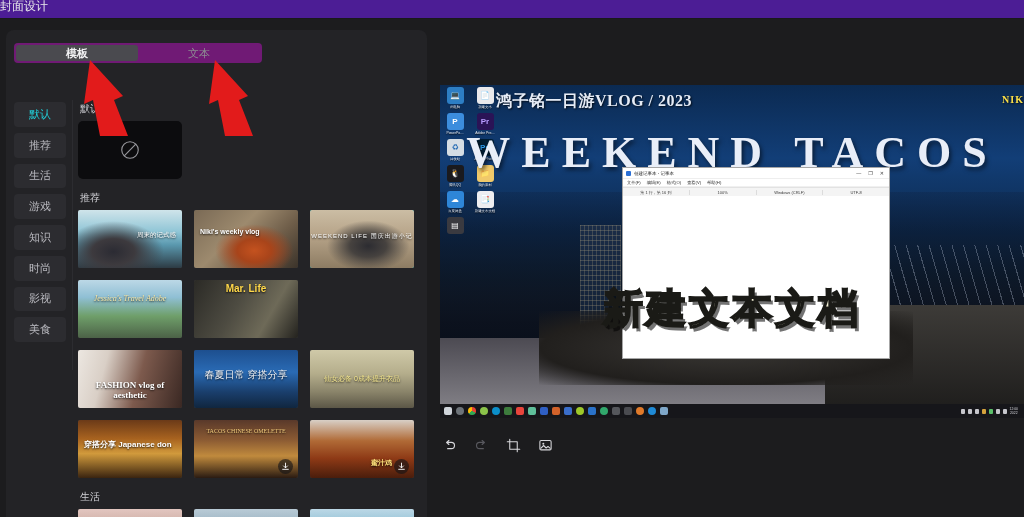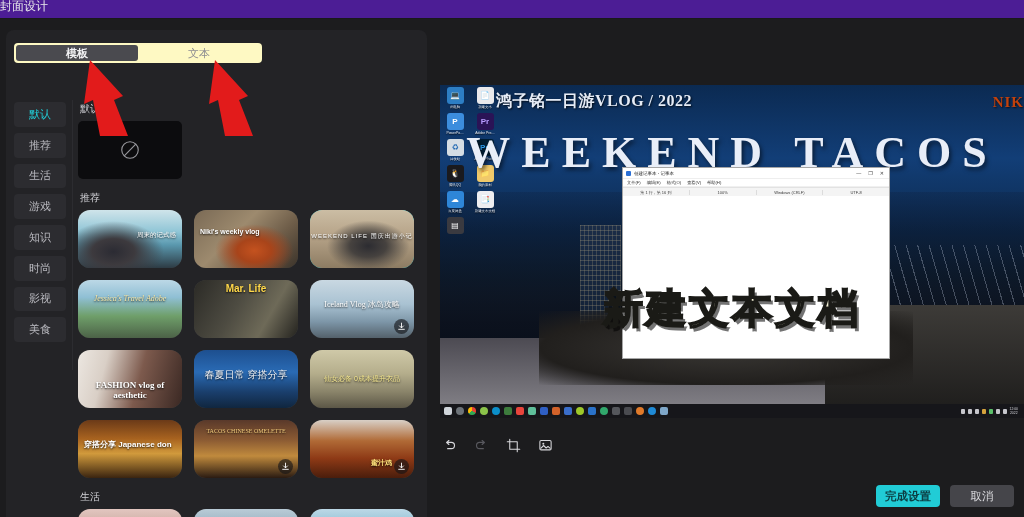--- a/index.html
+++ b/index.html
@@ -31,21 +31,21 @@
   .left-panel {
     position: absolute; left: 6px; top: 30px;
     width: 421px; height: 487px;
     background: #232326;
     border-radius: 8px 8px 0 0;
   }
 
   .tabs {
     position: absolute; left: 8px; top: 13px;
     width: 248px; height: 20px;
-    background: #fef9c3;
+    background: #701a75;
     border-radius: 4px;
     display: flex; align-items: center;
     padding: 2px;
   }
   .tab {
     flex: 1; height: 100%;
     display: flex; align-items: center; justify-content: center;
     font-size: 11px; border-radius: 3px;
     color: #8c8c92; cursor: pointer; user-select: none;
   }
@@ -80,21 +80,21 @@
     font-size: 10px; color: #cfcfd4;
     margin: 0 0 5px 2px;
   }
   .group-title.spaced { margin-top: 12px; }
   .grid-row {
     display: flex; gap: 12px; margin-bottom: 12px;
   }
   .thumb {
     position: relative;
     width: 104px; height: 58px;
-    border-radius: 12px; overflow: hidden;
+    border-radius: 2px; overflow: hidden;
     cursor: pointer; background: #404040;
     flex-shrink: 0;
   }
   .thumb.selected { outline: 2px solid #21ccd6; outline-offset: -2px; }
   .thumb-img { position: absolute; inset: 0; }
   .thumb-label {
     position: absolute; left: 0; right: 0;
     text-align: center;
     font-size: 8px; line-height: 10px;
     color: #fff; text-shadow: 0 1px 2px rgba(0,0,0,.85);
@@ -187,22 +187,22 @@
   .ov-top {
     position:absolute; left:56px; top:6px;
     font-family: "Liberation Serif", serif;
     font-size: 16px; font-weight: bold; letter-spacing:.5px;
     color:#e6ecf6; text-shadow: 1px 1px 2px rgba(0,0,0,.75);
     white-space: nowrap;
   }
   .ov-nik {
     position:absolute; right:0px; top:9px;
     font-family: "Liberation Serif", serif;
-    font-size:15px; font-weight:bold; letter-spacing:1px;
-    color:#c2410c; text-shadow:1px 1px 2px rgba(0,0,0,.7);
+    font-size:10px; font-weight:bold; letter-spacing:1px;
+    color:#fde047; text-shadow:1px 1px 2px rgba(0,0,0,.7);
     white-space:nowrap;
   }
   .ov-weekend {
     position:absolute; left:0; right:0; top:42px; text-align:center;
     font-family:"Liberation Serif", serif;
     font-size:44px; font-weight:bold; letter-spacing:11px;
     color:#e9eef8;
     text-shadow: 2px 3px 4px rgba(0,0,0,.55);
     white-space:nowrap;
   }
@@ -356,29 +356,20 @@
       </div>
 
       <div class="grid-row">
         <div class="thumb">
           <div class="thumb-img" style="background:linear-gradient(to bottom,#bcd8e6 0%,#8fbfd4 30%,#6f9f6a 62%,#4c6247 100%);"></div>
           <div class="thumb-label" style="top:14px;font-size:8px;font-style:italic;color:#f6e7a8;font-family:'Liberation Serif',serif;">Jessica's Travel Adobe</div>
         </div>
         <div class="thumb">
           <div class="thumb-img" style="background:linear-gradient(120deg,#2b2a26 0%,#4e4c42 42%,#6e6a58 70%,#23221e 100%);"></div>
           <div class="thumb-label" style="top:4px;font-size:10px;font-weight:bold;color:#ffd84a;">Mar. Life</div>
-        </div>
-        <div class="thumb">
-          <div class="thumb-img" style="background:linear-gradient(to bottom,#c9d8e2 0%,#a9c2d2 42%,#7d96a8 72%,#54616b 100%);"></div>
-          <div class="thumb-label" style="top:20px;font-size:8px;font-family:'Liberation Serif',serif;">Iceland Vlog 冰岛攻略</div>
-          <div class="dl-badge">
-            <svg viewBox="0 0 16 16">
-              <path d="M8 2v8M4.5 7l3.5 3.5L11.5 7M3 13h10" fill="none" stroke="#fff" stroke-width="1.6" stroke-linecap="round" stroke-linejoin="round"></path>
-            </svg>
-          </div>
         </div>
       </div>
 
       <div class="grid-row">
         <div class="thumb">
           <div class="thumb-img" style="background:linear-gradient(105deg,#ece7e1 0%,#d9cfc6 26%,#7d5a4d 58%,#3a2823 100%);"></div>
           <div class="thumb-label" style="top:30px;font-size:9px;font-weight:bold;color:#fff;font-family:'Liberation Serif',serif;">FASHION vlog of aesthetic</div>
         </div>
         <div class="thumb">
           <div class="thumb-img" style="background:linear-gradient(to bottom,#1d4f8f 0%,#2a6bb5 38%,#1a3f6d 72%,#10263f 100%);"></div>
@@ -503,21 +494,21 @@
         </div>
       </div>
       <div class="icon-row">
         <div class="dicon">
           <div class="glyph" style="background:#3a3a40;">▤</div>
           <span class="cap"></span>
         </div>
       </div>
     </div>
 
-    <div class="ov-top">鸿子铭一日游VLOG / 2022</div>
+    <div class="ov-top">鸿子铭一日游VLOG / 2023</div>
     <div class="ov-nik">NIK</div>
     <div class="ov-weekend">WEEKEND TACOS</div>
 
     <div class="npwin">
       <div class="np-title">
         <div class="np-dot"></div>
         <span>创建记事本 - 记事本</span>
         <div class="np-ctrls">
           <span>—</span>
           <span>❐</span>
@@ -594,24 +585,20 @@
     </div>
     <div class="tb-btn">
       <svg viewBox="0 0 24 24">
         <rect x="3" y="4" width="18" height="15" rx="2" fill="none" stroke="#d6d6da" stroke-width="1.7"></rect>
         <circle cx="8.5" cy="9" r="1.6" fill="#d6d6da"></circle>
         <path d="M4 17l5-5 4 4 3-2.5 4 3.5" fill="none" stroke="#d6d6da" stroke-width="1.7" stroke-linejoin="round"></path>
       </svg>
     </div>
   </div>
 
-  <div class="footer">
-    <div class="btn btn-primary">完成设置</div>
-    <div class="btn btn-secondary">取消</div>
-  </div>
 
   <svg class="arrow" style="left:60px; top:58px; width:72px; height:80px;" viewBox="0 0 72 80">
     <path d="M40 78 L68 78 L54 42 L63 38 L30 2 L24 46 L33 42 Z" fill="#E21B1B"></path>
   </svg>
   <svg class="arrow" style="left:185px; top:58px; width:72px; height:80px;" viewBox="0 0 72 80">
     <path d="M40 78 L68 78 L54 42 L63 38 L30 2 L24 46 L33 42 Z" fill="#E21B1B"></path>
   </svg>
 
 </div>
 

